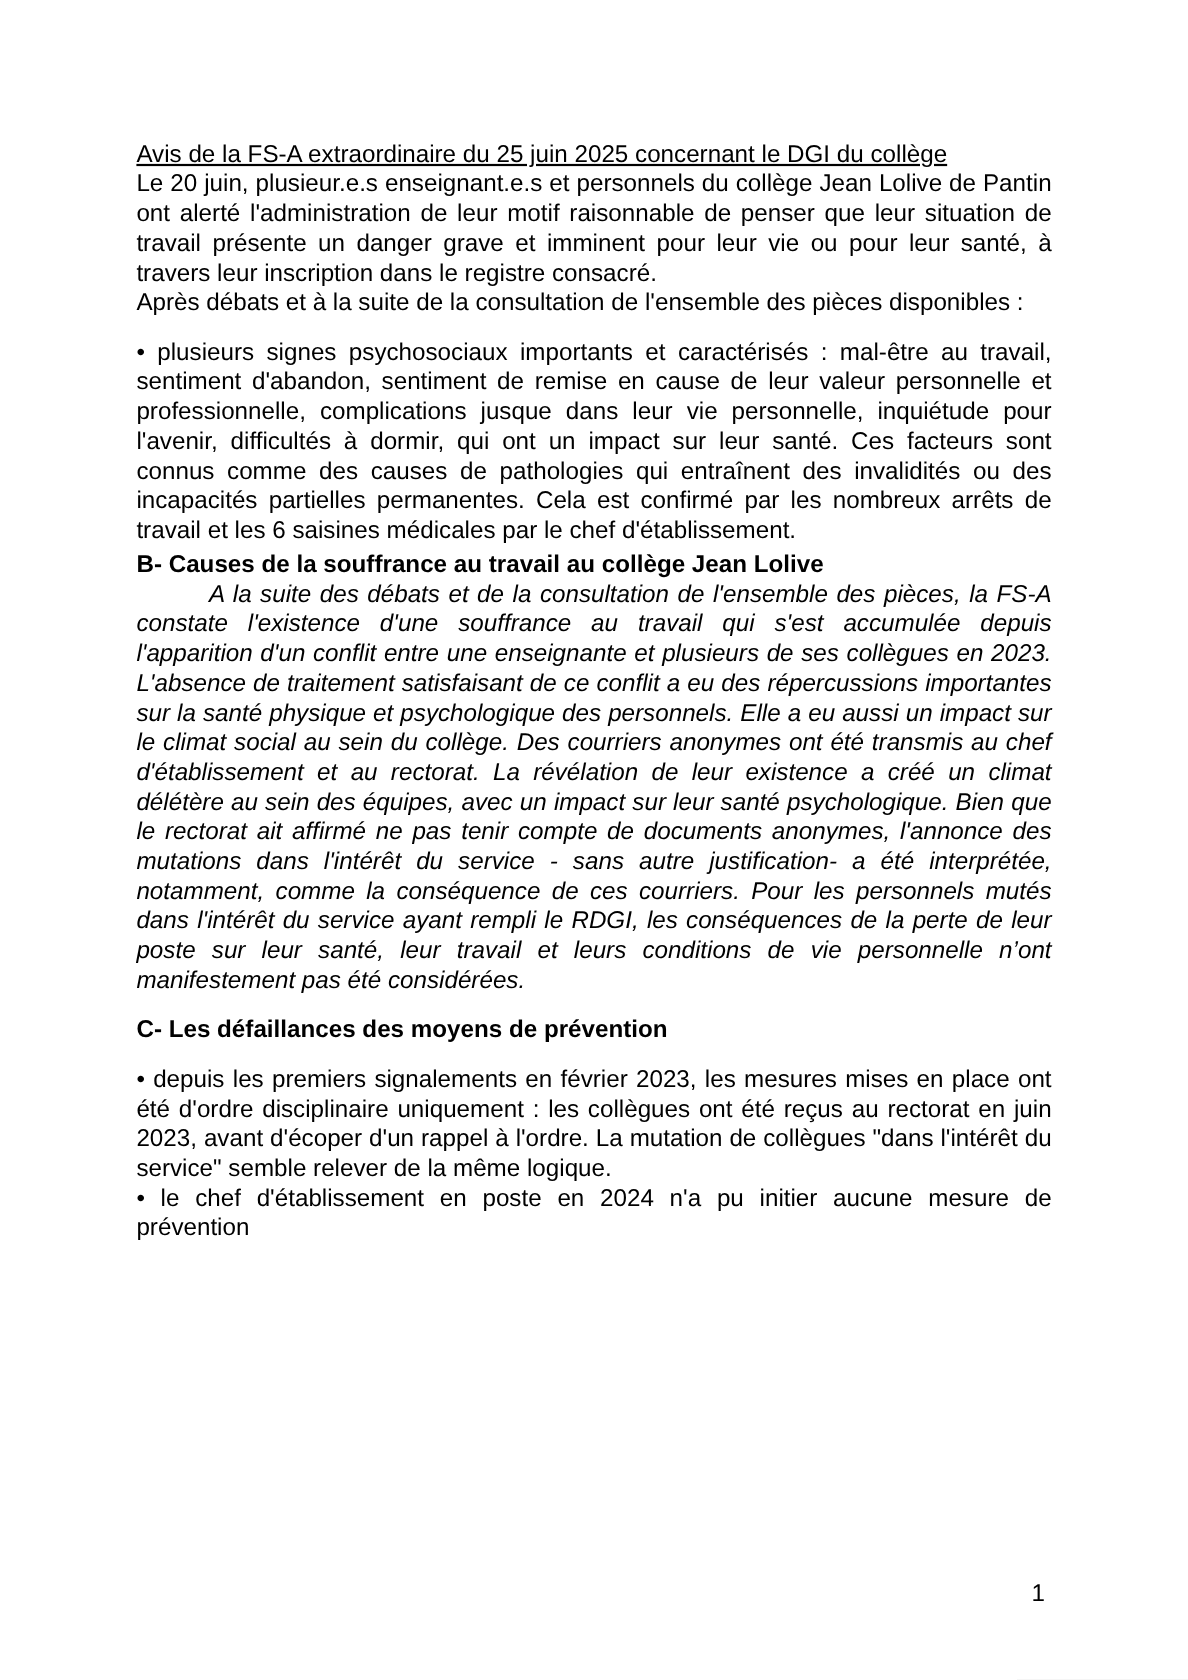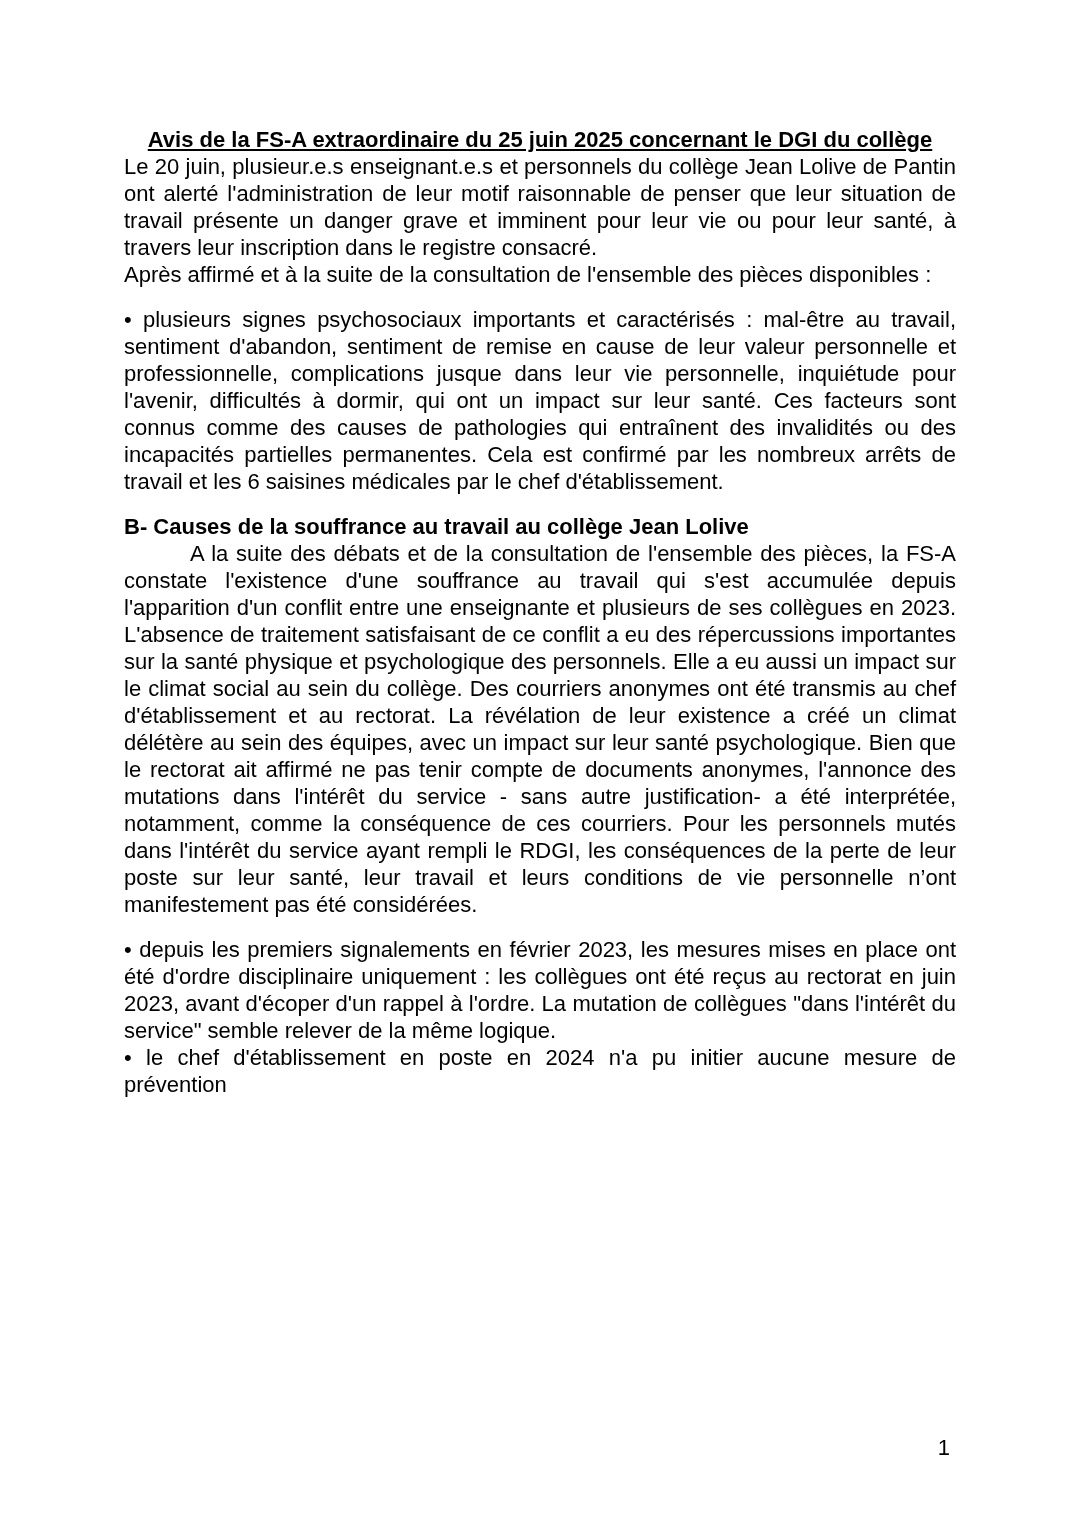--- a/index.html
+++ b/index.html
@@ -11,63 +11,64 @@
     height: 1527px;
     margin: 0 auto;
     background: #ffffff;
     color: #000000;
     font-family: "Liberation Sans", sans-serif;
     font-size: 22px;
     line-height: 27px;
     padding: 126px 124px 0 124px;
     overflow: hidden;
   }
-  .doc-title { text-align: center; font-weight: bold; }
+  .doc-title { text-align: left; font-weight: normal; }
   .title-line { text-decoration: underline; }
   .heading { font-weight: bold; margin-top: 19px; }
   .heading-a { margin-top: 20px; }
-  .heading-b { margin-top: 18px; }
+  .heading-b { margin-top: 4px; }
   .heading-c { margin-top: 18px; }
   p.body-para {
     margin: 0;
     text-align: justify;
   }
   .gap-above { margin-top: 20px; }
   .list-gap { margin-top: 18px; }
-  .indent-first { text-indent: 66px; }
+  .indent-first { text-indent: 66px; font-style: italic; }
   .bullet-item { margin: 0; text-align: justify; }
   .page-number {
     position: absolute;
     top: 1434px;
     right: 130px;
     font-size: 22px;
     line-height: 27px;
   }
 </style>
 </head>
 <body>
 
 <div class="page">
 
   <div class="doc-title">
     <div class="title-line">Avis de la FS-A extraordinaire du 25 juin 2025 concernant le DGI du collège</div>
   </div>
 
 
   <p class="body-para gap-above">Le 20 juin, plusieur.e.s enseignant.e.s  et personnels du collège Jean Lolive de Pantin ont alerté l'administration de leur motif raisonnable de penser que leur situation de travail présente un danger grave et imminent pour leur vie ou pour leur santé, à travers leur inscription dans le registre consacré.</p>
-  <p class="body-para">Après affirmé et à la suite de la consultation de l'ensemble des pièces disponibles :</p>
+  <p class="body-para">Après débats et à la suite de la consultation de l'ensemble des pièces disponibles :</p>
 
   <div class="list-gap">
     <p class="bullet-item">• plusieurs signes psychosociaux importants et caractérisés : mal-être au travail, sentiment d'abandon, sentiment de remise en cause de leur valeur personnelle et professionnelle, complications jusque dans leur vie personnelle, inquiétude pour l'avenir, difficultés à dormir, qui ont un impact sur leur santé. Ces facteurs sont connus comme des causes de pathologies qui entraînent des invalidités ou des incapacités partielles permanentes. Cela est confirmé par les nombreux arrêts de travail et les 6 saisines médicales par le chef d'établissement.</p>
   </div>
 
   <div class="heading heading-b">B- Causes de la souffrance au travail au collège Jean Lolive</div>
 
   <p class="body-para gap-above indent-first">A la suite des débats et de la consultation de l'ensemble des pièces, la FS-A constate l'existence d'une souffrance au travail qui s'est accumulée depuis l'apparition d'un conflit entre une enseignante et plusieurs de ses collègues en 2023. L'absence de traitement satisfaisant de ce conflit a eu des répercussions importantes sur la santé physique et psychologique des personnels. Elle a eu aussi un impact sur le climat social au sein du collège. Des courriers anonymes ont été transmis au chef d'établissement et au rectorat. La révélation de leur existence a créé un climat délétère au sein des équipes, avec un impact sur leur santé psychologique. Bien que le rectorat ait affirmé ne pas tenir compte de documents anonymes, l'annonce des mutations dans l'intérêt du service - sans autre justification- a été interprétée, notamment, comme la conséquence de ces courriers. Pour les personnels mutés dans l'intérêt du service ayant rempli le RDGI, les conséquences de la perte de leur poste sur leur santé, leur travail et leurs conditions de vie personnelle n’ont manifestement pas été considérées.</p>
 
+  <div class="heading heading-c">C- Les défaillances des moyens de prévention</div>
 
 
   <div class="list-gap">
     <p class="bullet-item">• depuis les premiers signalements en février 2023, les mesures mises en place ont été d'ordre disciplinaire uniquement : les collègues ont été reçus au rectorat en juin 2023, avant d'écoper d'un rappel à l'ordre. La mutation de collègues "dans l'intérêt du service" semble relever de la même logique.</p>
     <p class="bullet-item">• le chef d'établissement en poste en 2024 n'a pu initier aucune mesure de prévention</p>
   </div>
 
   <div class="page-number">1</div>
 
 </div>

